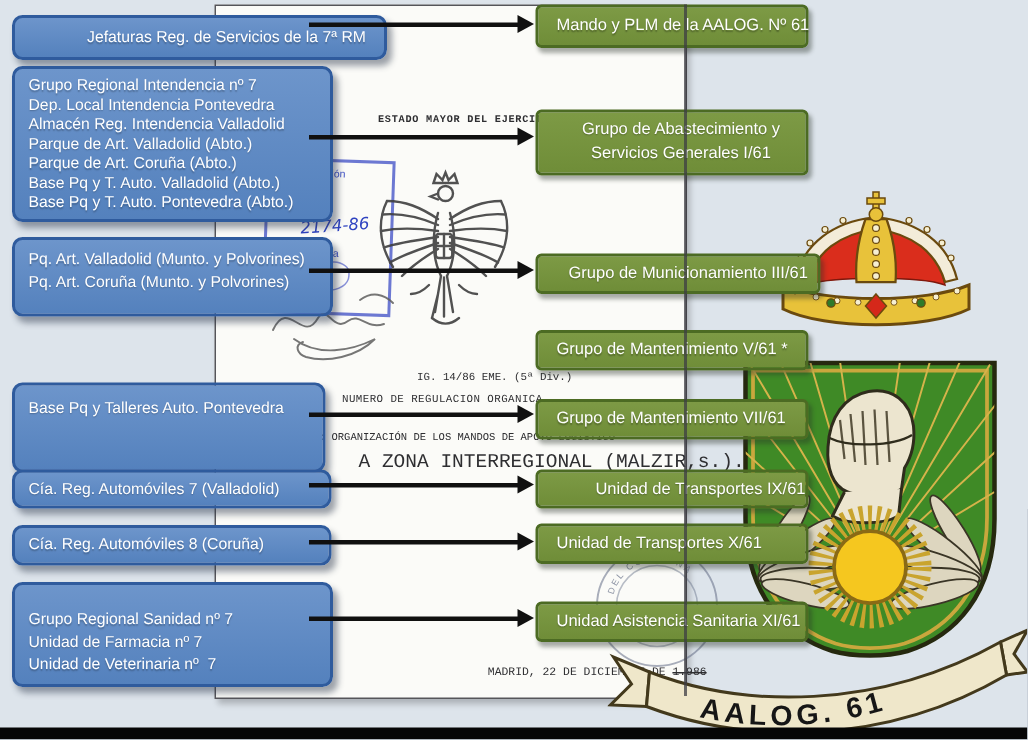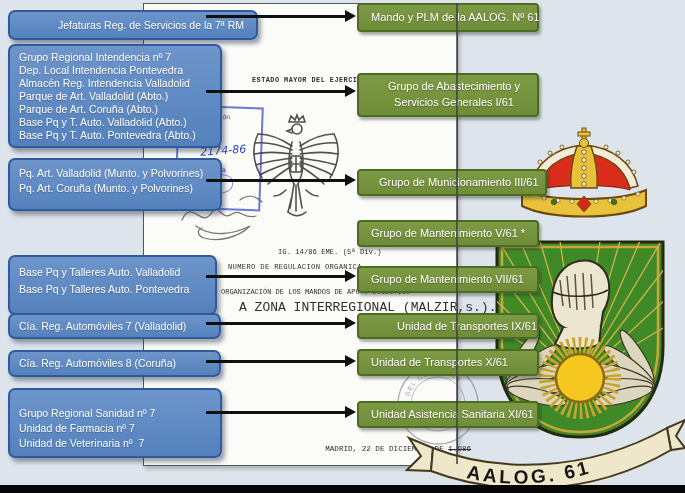--- a/index.html
+++ b/index.html
@@ -206,21 +206,20 @@
     <span class="ln">Base Pq y T. Auto. Valladolid (Abto.)</span>
     <span class="ln">Base Pq y T. Auto. Pontevedra (Abto.)</span>
   </div>
 
   <div class="bluebox" style="top:158px;width:201px;height:43px;padding-top:6px;line-height:15px;">
     <span class="ln">Pq. Art. Valladolid (Munto. y Polvorines)</span>
     <span class="ln">Pq. Art. Coruña (Munto. y Polvorines)</span>
   </div>
 
   <div class="bluebox" style="top:255px;width:196px;height:49px;padding-top:7px;line-height:17px;">
-    <span class="ln">Base Pq y Talleres Auto. Valladolid</span>
     <span class="ln">Base Pq y Talleres Auto. Pontevedra</span>
   </div>
 
   <div class="bluebox" style="top:313px;width:200px;height:22px;line-height:22px;">
     <span class="ln">Cía. Reg. Automóviles 7 (Valladolid)</span>
   </div>
 
   <div class="bluebox" style="top:350px;width:200px;height:23px;line-height:23px;">
     <span class="ln">Cía. Reg. Automóviles 8 (Coruña)</span>
   </div>

